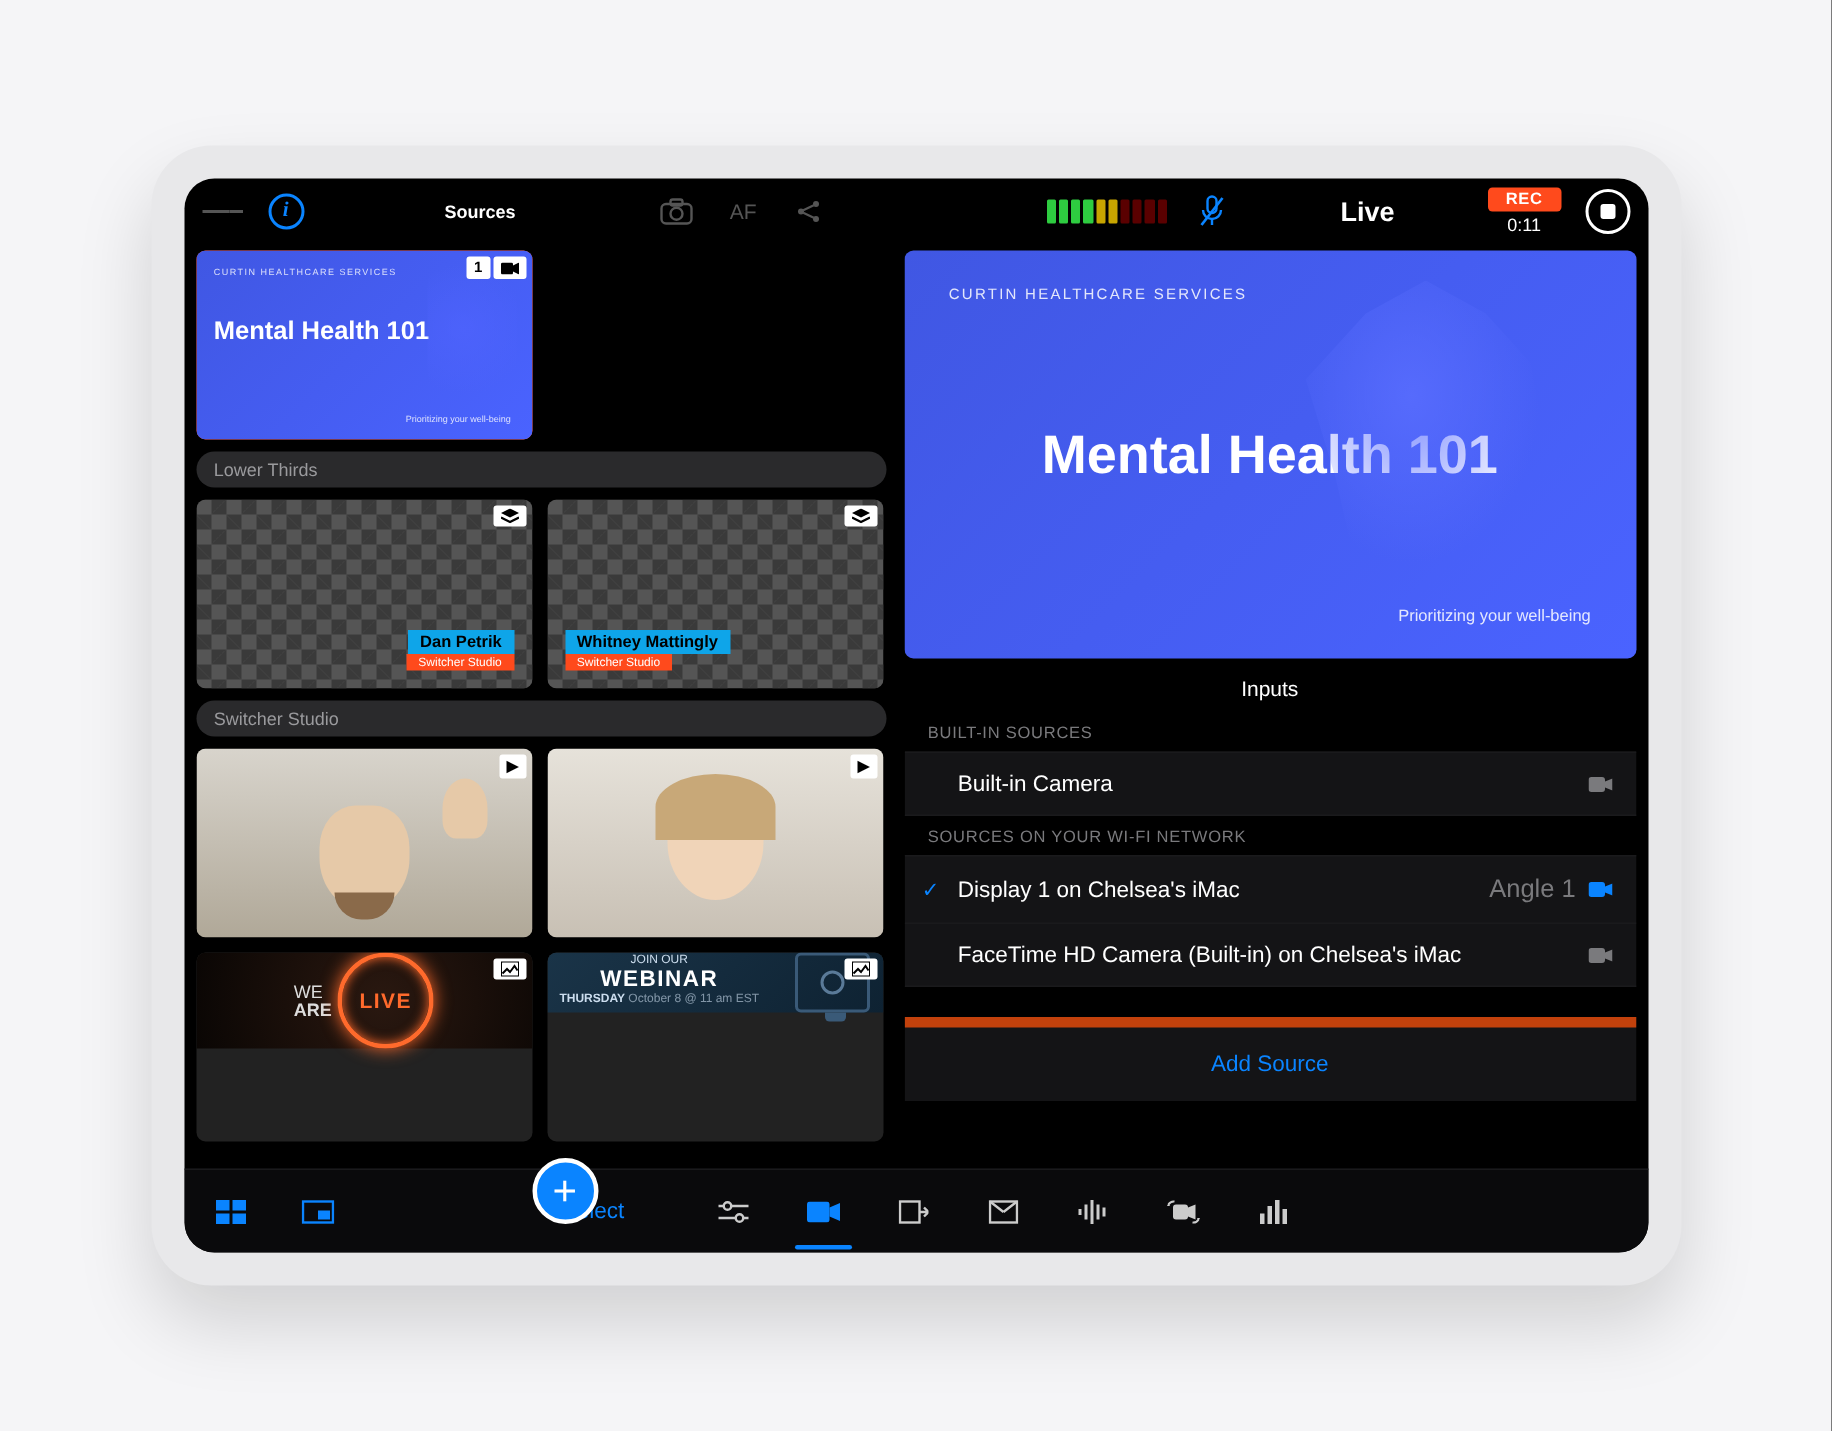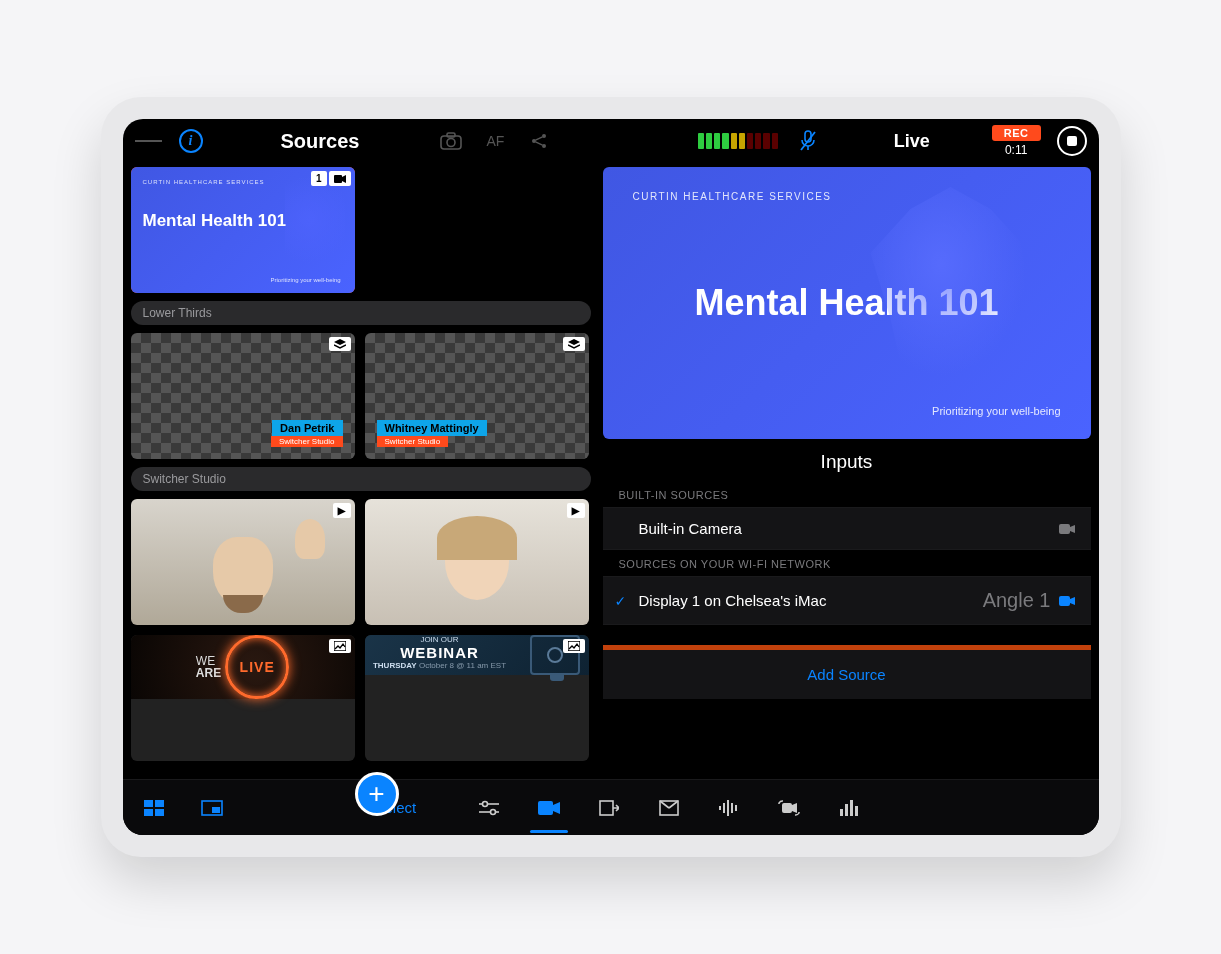--- a/index.html
+++ b/index.html
@@ -39,21 +39,21 @@
     gap: 16px;
     font-size: 17px;
   }
   .topbar .left, .topbar .right, .topbar .center { display:flex; align-items:center; gap:16px; }
   .topbar .left { width: 44%; }
   .topbar .right { margin-left:auto; }
   .icon-btn { width:28px; height:28px; display:flex; align-items:center; justify-content:center; cursor:pointer; }
   .hamburger { color:#555; }
   .hamburger div { width:18px; height:2px; background:#555; margin:2px 0; }
   .info-circle { width:24px; height:24px; border:2px solid #0a84ff; border-radius:50%; display:flex; align-items:center; justify-content:center; color:#0a84ff; font-family:Georgia,serif; font-style:italic; font-weight:bold; font-size:14px; }
-  .topbar-title { font-weight:600; font-size:20px; }
+  .topbar-title { font-weight:600; font-size:12px; }
   .dim-icon { color:#555; }
   .audio-meter { width:80px; height:16px; display:flex; gap:2px; }
   .audio-meter .bar { flex:1; background:#222; border-radius:1px; }
   .audio-meter .bar.g { background:#2ecc40; }
   .audio-meter .bar.y { background:#c7a500; }
   .audio-meter .bar.r { background:#5a0000; }
   .live-label { font-weight:600; font-size:18px; }
   .rec-group { display:flex; flex-direction:column; align-items:center; gap:2px; }
   .rec-badge { background:#ff4a1c; color:#fff; font-size:11px; font-weight:700; padding:2px 12px; border-radius:3px; letter-spacing:.5px; }
   .rec-time { font-size:12px; }
@@ -105,30 +105,30 @@
   .webinar .mon{width:50px;height:40px;border:2px solid #3a5a78;border-radius:4px;position:relative;}
   .webinar .mon::after{content:"";position:absolute;bottom:-8px;left:18px;width:14px;height:6px;background:#3a5a78;border-radius:0 0 3px 3px;}
   .webinar .play{position:absolute;top:50%;left:50%;transform:translate(-50%,-50%);width:16px;height:16px;border:2px solid #5a7a98;border-radius:50%;}
   
   .live-panel { flex:1; display:flex; flex-direction:column; padding:4px 8px 0 0; overflow:hidden; }
   .preview { height:272px; border-radius:6px; overflow:hidden; position:relative; background:linear-gradient(135deg,#4057e3,#4a63ff); padding:24px 30px; }
   .preview::before{content:"";position:absolute;right:40px;top:20px;width:200px;height:220px;background:radial-gradient(ellipse at 45% 35%, rgba(90,110,255,.8), transparent 55%);clip-path:polygon(30% 100%,20% 60%,10% 30%,30% 10%,50% 0,70% 10%,85% 25%,90% 50%,80% 100%);}
   .preview .brand { font-size:10px; letter-spacing:1.5px; opacity:.85; }
   .preview .title { font-size:36px; font-weight:700; margin-top:80px; text-align:center; }
   .preview .sub { position:absolute; bottom:22px; right:30px; font-size:11px; opacity:.85; }
-  .inputs-title { text-align:center; font-size:19px; font-weight:500; padding:12px 0 10px; }
+  .inputs-title { text-align:center; font-size:14px; font-weight:500; padding:12px 0 10px; }
   .inputs-list { flex:1; overflow:auto; }
   .inputs-section-label { color:#7a7a7d; font-size:11px; letter-spacing:.5px; padding:6px 16px; text-transform:uppercase; }
   .input-row { display:flex; align-items:center; padding:12px 16px 12px 36px; font-size:15px; border-bottom:1px solid #1a1a1c; cursor:pointer; position:relative; background:#141416; }
   .input-row.first-of { border-top:1px solid #1a1a1c; }
   .input-row .check { position:absolute; left:12px; color:#0a84ff; font-size:14px; }
-  .input-row .angle { margin-left:auto; color:#7a7a7d; font-size:20px; padding-right:8px; }
+  .input-row .angle { margin-left:auto; color:#7a7a7d; font-size:17px; padding-right:8px; }
   .input-row .cam-icon { color:#7a7a7d; font-size:14px; }
   .input-row .cam-icon.active { color:#0a84ff; }
-  .add-source { text-align:center; color:#0a84ff; padding:16px; font-size:15px; cursor:pointer; border-top:5px solid #c2410c; background:#141416; margin-top:20px; }
+  .add-source { text-align:center; color:#0a84ff; padding:16px; font-size:15px; cursor:pointer; border-top:7px solid #c2410c; background:#141416; margin-top:20px; }
   
   .bottombar { height:56px; background:#0a0a0c; display:flex; align-items:center; padding:0 16px; gap:28px; border-top:1px solid #1a1a1c; position:relative; }
   .bb-icon { color:#ccc; cursor:pointer; display:flex; align-items:center; justify-content:center; width:30px; height:30px; }
   .bb-icon.blue { color:#0a84ff; }
   .bb-icon.active { color:#0a84ff; position:relative; }
   .bb-icon.active::after{content:"";position:absolute;bottom:-10px;left:-4px;right:-4px;height:3px;background:#0a84ff;border-radius:2px;}
   .add-big { width:44px; height:44px; background:#0a84ff; border-radius:50%; display:flex; align-items:center; justify-content:center; color:#fff; font-size:28px; font-weight:300; border:3px solid #fff; cursor:pointer; position:absolute; left:232px; top:-8px; }
   .select-label { color:#0a84ff; font-size:15px; cursor:pointer; margin-left:120px; }
   .right-icons { display:flex; gap:30px; align-items:center; margin-left:30px; }
   svg { display:block; }
@@ -338,20 +338,30 @@
           <span class="check">✓</span>
           <span>Display 1 on Chelsea's iMac</span>
           <span class="angle">Angle 1</span>
           <span class="cam-icon active">
                 <svg width="16" height="10" viewBox="0 0 16 10">
                   <rect width="11" height="10" rx="2" fill="currentColor"></rect>
                   <path d="M11 3l5-2v8l-5-2z" fill="currentColor"></path>
                 </svg>
               </span>
         </div>
+        <div class="input-row">
+          <span>FaceTime HD Camera (Built-in) on Chelsea's iMac</span>
+          <span class="angle"></span>
+          <span class="cam-icon">
+                <svg width="16" height="10" viewBox="0 0 16 10">
+                  <rect width="11" height="10" rx="2" fill="currentColor"></rect>
+                  <path d="M11 3l5-2v8l-5-2z" fill="currentColor"></path>
+                </svg>
+              </span>
+        </div>
         <div class="add-source">Add Source</div>
       </div>
     </div>
   </div>
 
   <div class="bottombar">
     <div class="bb-icon blue">
           <svg width="20" height="16" viewBox="0 0 20 16">
             <rect width="9" height="7" fill="currentColor"></rect>
             <rect x="11" width="9" height="7" fill="currentColor"></rect>

